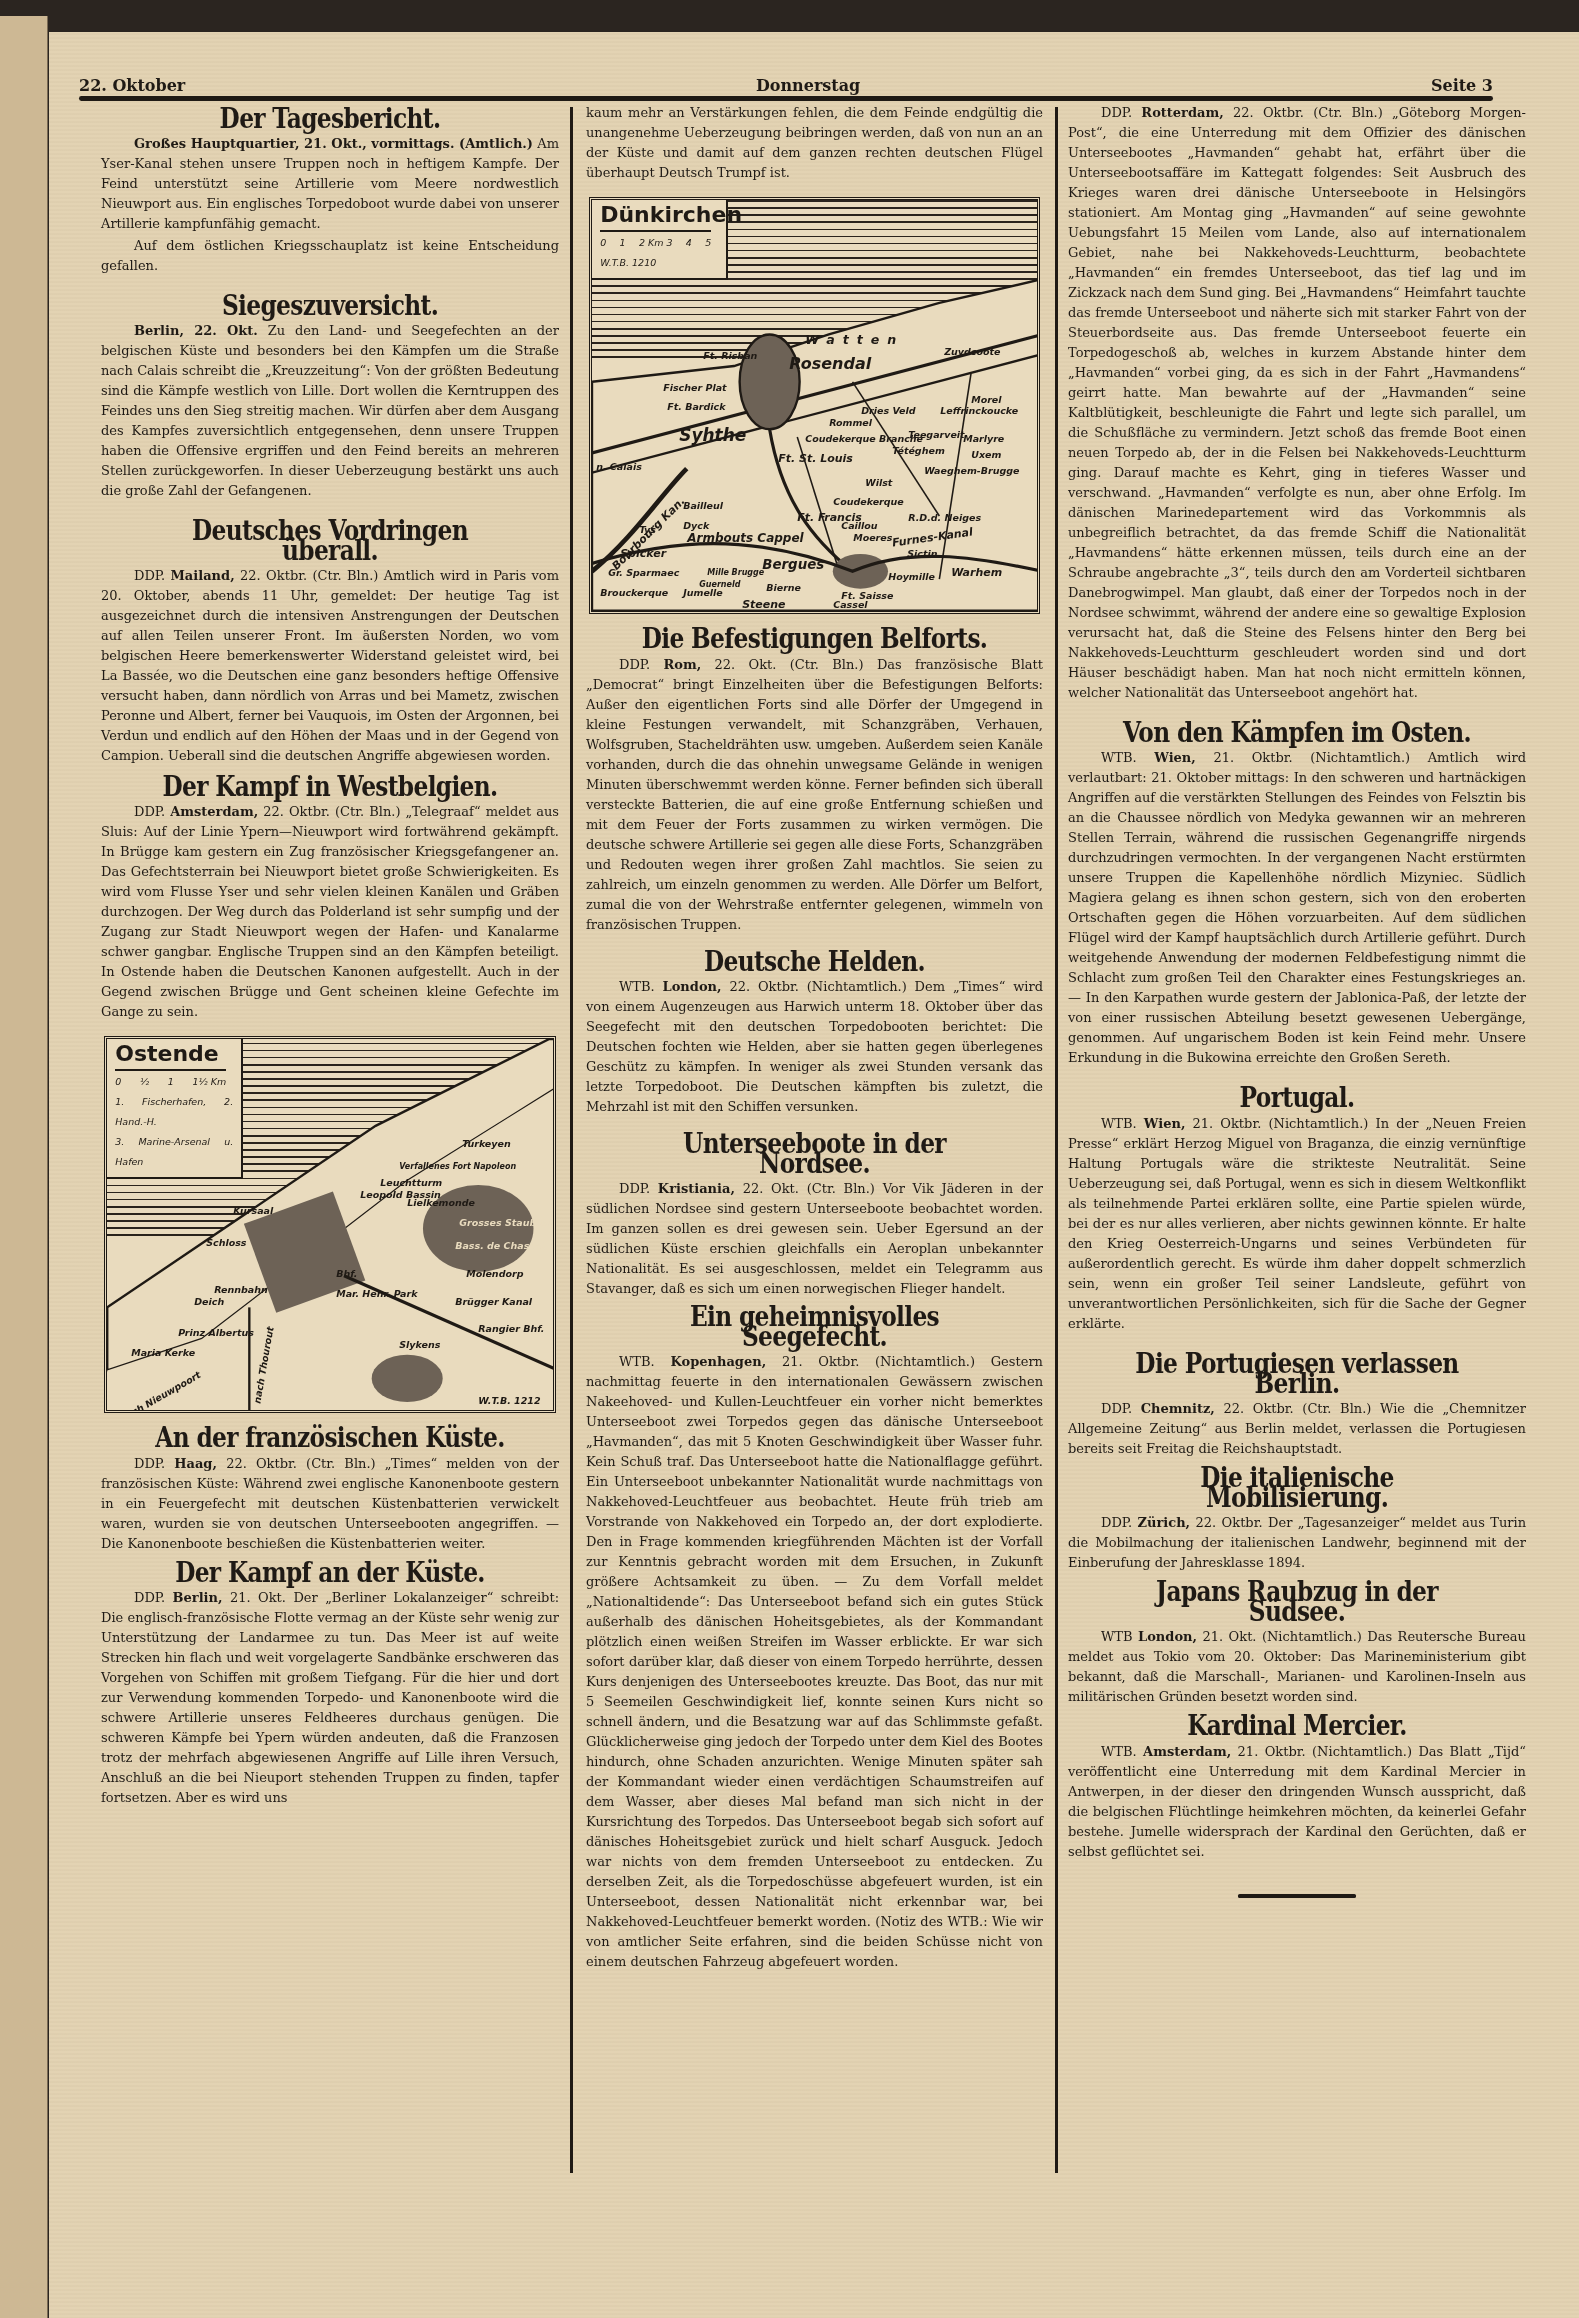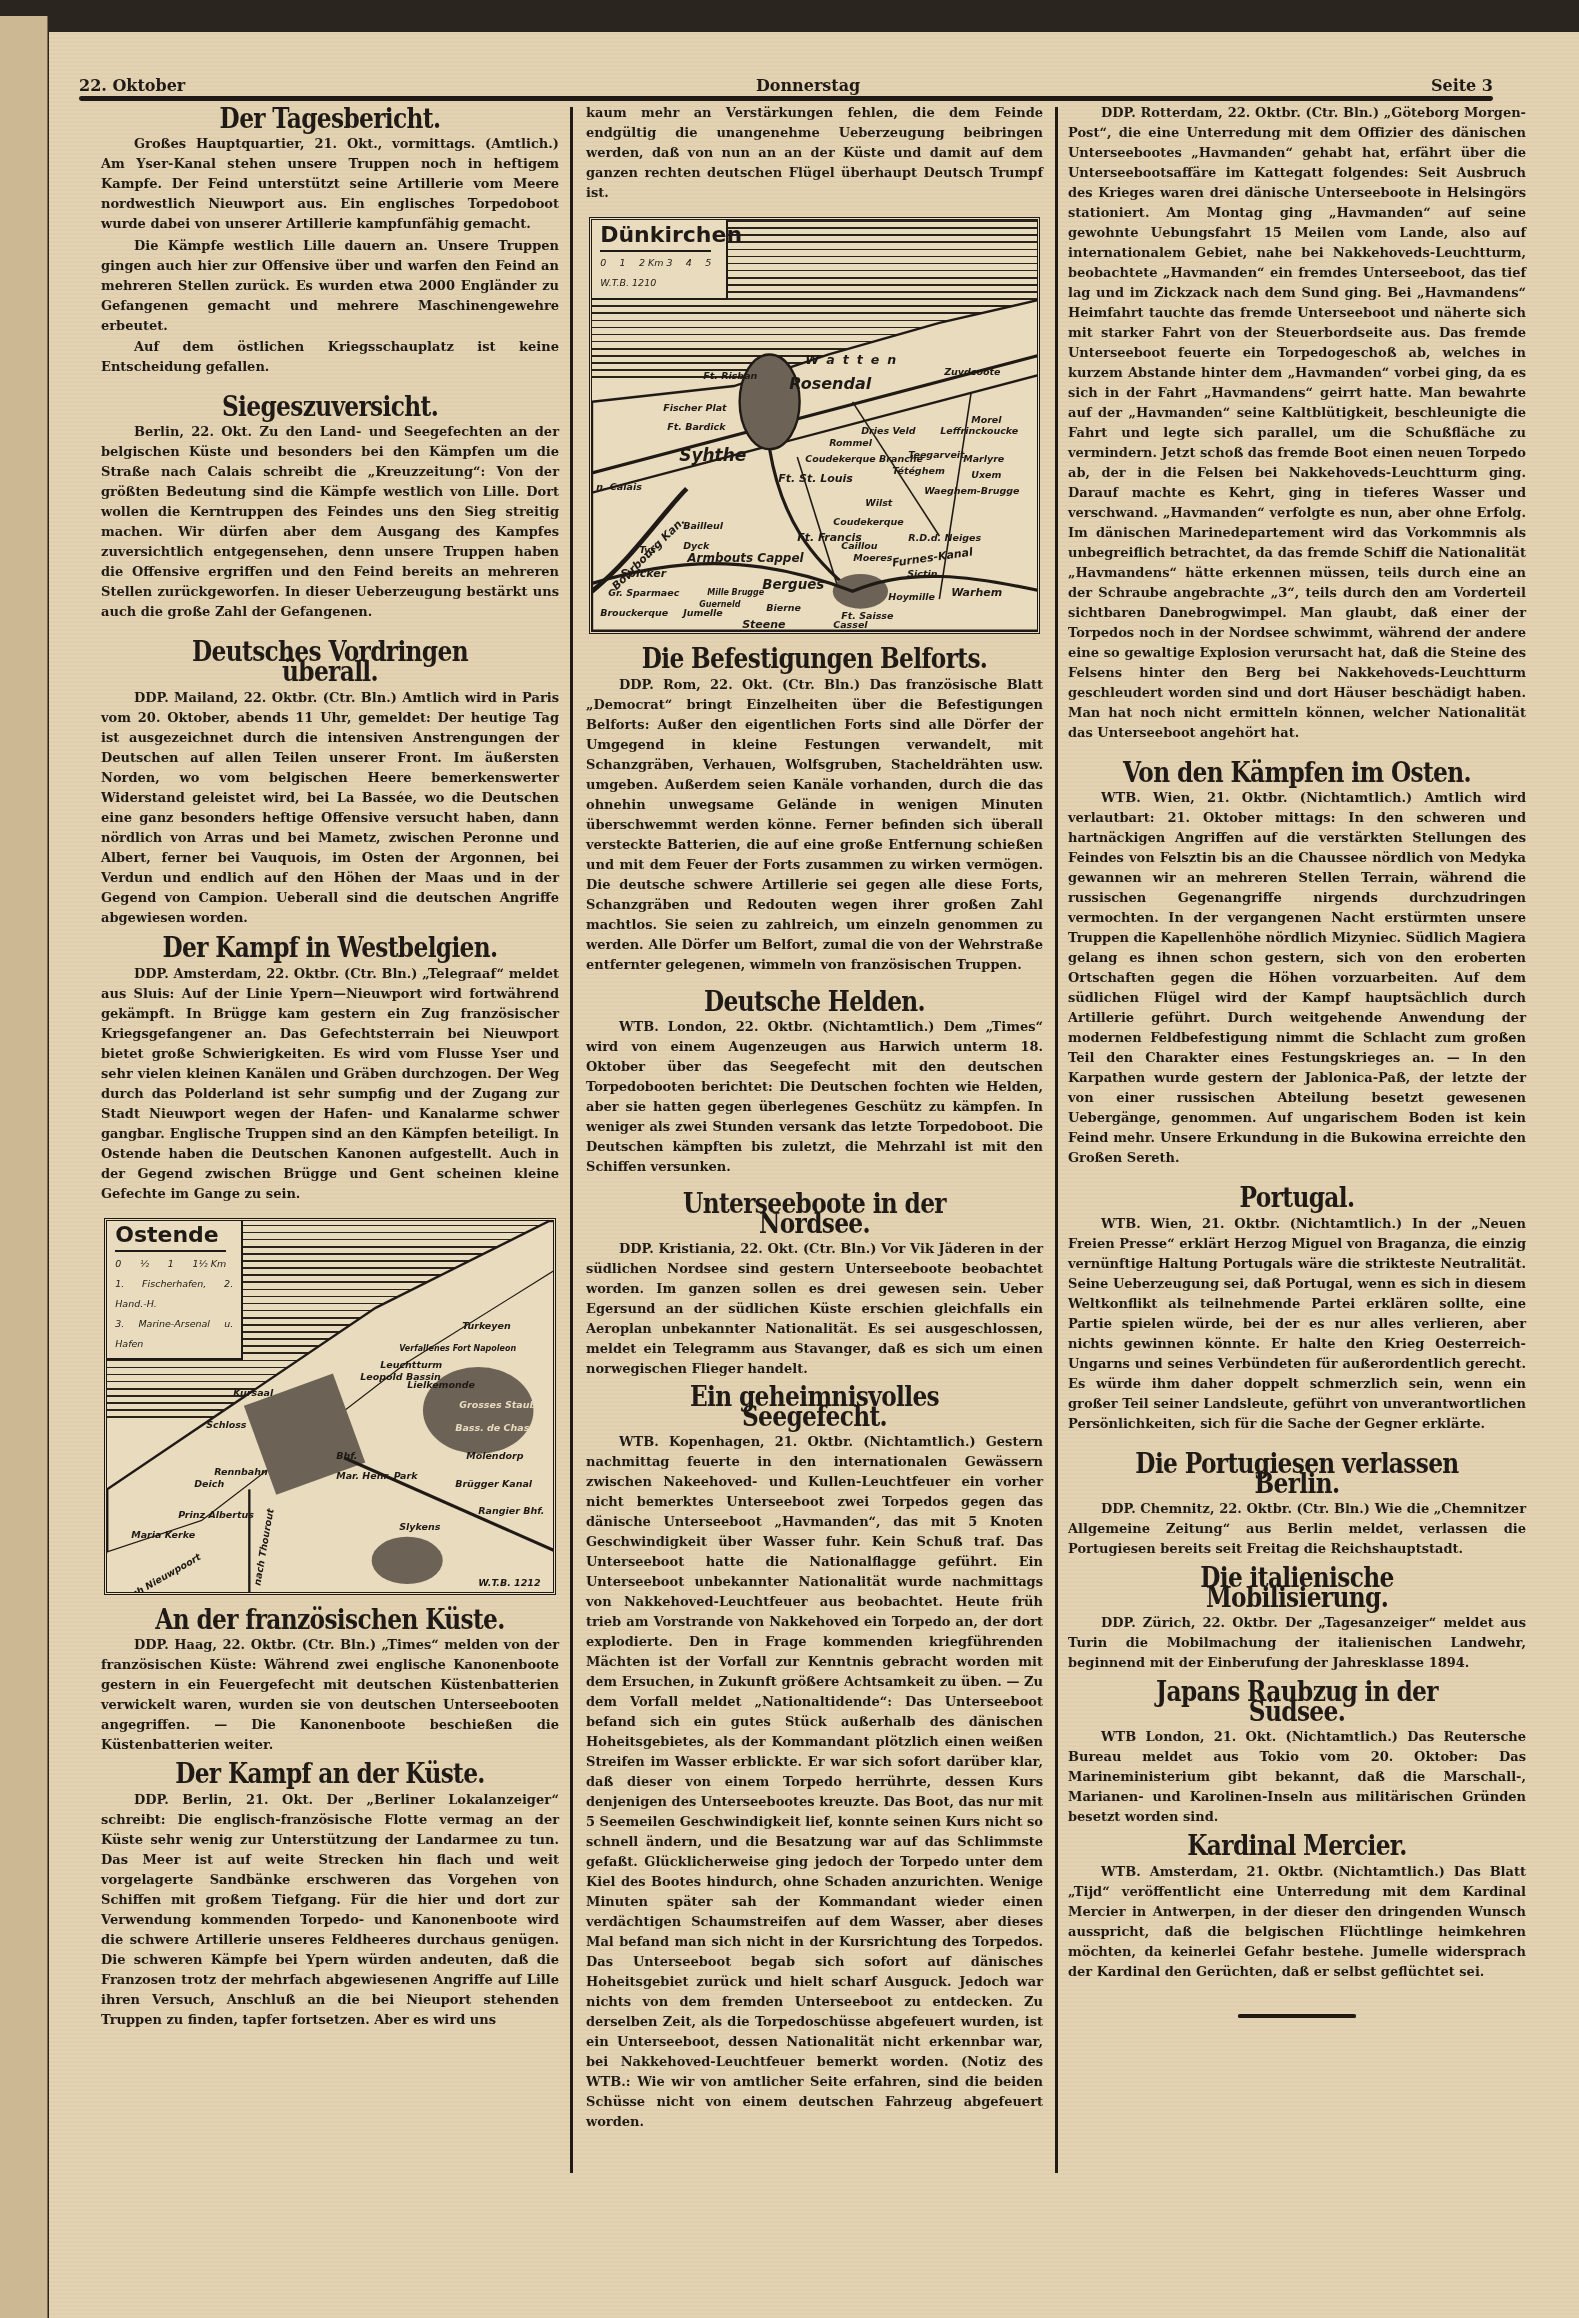--- a/index.html
+++ b/index.html
@@ -30,21 +30,21 @@
     position:absolute; top:103px; font-size:13px; line-height:20px; text-align:justify;
   }
   .col1 { left:101px; width:458px; }
   .col2 { left:586px; width:457px; }
   .col3 { left:1068px; width:458px; }
   .vrule { position:absolute; width:3.2px; background:#1f1a15; }
   h2 {
     font-family:"DejaVu Serif", serif; font-weight:900; font-size:28.4px;
     text-align:center; margin:4.7px 0 6.3px 0; letter-spacing:-0.8px; transform:scaleX(0.82);
   }
-  p { margin:0 0 1.6px 0; text-indent:33px;font-weight:bold; }
+  p { margin:0 0 1.6px 0; text-indent:33px; }
   .map {
     position:relative; border:3.2px double #1f1a15; background:#e9dbbe; margin:14.2px 3.2px 14.2px 3.2px;
     overflow:hidden;
   }
   .map .sea { position:absolute; background:repeating-linear-gradient(0deg,#2a231c 0 1.6px, transparent 1.6px 7.1px); }
   .map .legend { position:absolute; left:0; top:0; background:#e9dbbe; border-right:2.4px solid #1f1a15; border-bottom:2.4px solid #1f1a15; padding:4.7px 8px; z-index:3; }
   .map .legend .mtitle { font-family:"DejaVu Sans", sans-serif; font-weight:bold; font-size:22px; }
   .map .legend .scale { font-family:"DejaVu Sans", sans-serif; font-style:italic; font-size:9.5px; border-top:2.4px solid #1f1a15; margin-top:4.7px; padding-top:1.6px; width:111px; display:flex; justify-content:space-between; }
   .map .legend .note { font-family:"DejaVu Sans", sans-serif; font-style:italic; font-size:9.5px; }
   .map .label { position:absolute; font-family:"DejaVu Sans", sans-serif; font-style:italic; font-weight:bold; font-size:9.5px; white-space:nowrap; z-index:2; }
@@ -64,21 +64,20 @@
 </div>
 <div class="header-rule"></div>
 
 <div class="vrule" style="left:570px; top:107px; height:2066px;"></div>
 <div class="vrule" style="left:1055px; top:107px; height:2066px;"></div>
 
 <div class="col col1">
   <section>
     <h2>Der Tagesbericht.</h2>
     <p><b>Großes Hauptquartier, 21. Okt., vormittags. (Amtlich.)</b> <span>Am Yser-Kanal stehen unsere Truppen noch in heftigem Kampfe. Der Feind unterstützt seine Artillerie vom Meere nordwestlich Nieuwport aus. Ein englisches Torpedoboot wurde dabei von unserer Artillerie kampfunfähig gemacht.</span></p>
-    <p>Die Kämpfe westlich Lille dauern an. Unsere Truppen gingen auch hier zur Offensive über und warfen den Feind an mehreren Stellen zurück. Es wurden etwa 2000 Engländer zu Gefangenen gemacht und mehrere Maschinengewehre erbeutet.</p>
     <p>Auf dem östlichen Kriegsschauplatz ist keine Entscheidung gefallen.</p>
   </section>
   <section style="margin-top:19px">
     <h2>Siegeszuversicht.</h2>
     <p><b>Berlin, 22. Okt.</b> <span>Zu den Land- und Seegefechten an der belgischen Küste und besonders bei den Kämpfen um die Straße nach Calais schreibt die „Kreuzzeitung“: Von der größten Bedeutung sind die Kämpfe westlich von Lille. Dort wollen die Kerntruppen des Feindes uns den Sieg streitig machen. Wir dürfen aber dem Ausgang des Kampfes zuversichtlich entgegensehen, denn unsere Truppen haben die Offensive ergriffen und den Feind bereits an mehreren Stellen zurückgeworfen. In dieser Ueberzeugung bestärkt uns auch die große Zahl der Gefangenen.</span></p>
   </section>
   <section style="margin-top:19px">
     <h2>Deutsches Vordringen überall.</h2>
     <p><span>DDP.</span> <b>Mailand,</b> <span>22. Oktbr. (Ctr. Bln.)</span> <span>Amtlich wird in Paris vom 20. Oktober, abends 11 Uhr, gemeldet: Der heutige Tag ist ausgezeichnet durch die intensiven Anstrengungen der Deutschen auf allen Teilen unserer Front. Im äußersten Norden, wo vom belgischen Heere bemerkenswerter Widerstand geleistet wird, bei La Bassée, wo die Deutschen eine ganz besonders heftige Offensive versucht haben, dann nördlich von Arras und bei Mametz, zwischen Peronne und Albert, ferner bei Vauquois, im Osten der Argonnen, bei Verdun und endlich auf den Höhen der Maas und in der Gegend von Campion. Ueberall sind die deutschen Angriffe abgewiesen worden.</span></p>
   </section>

